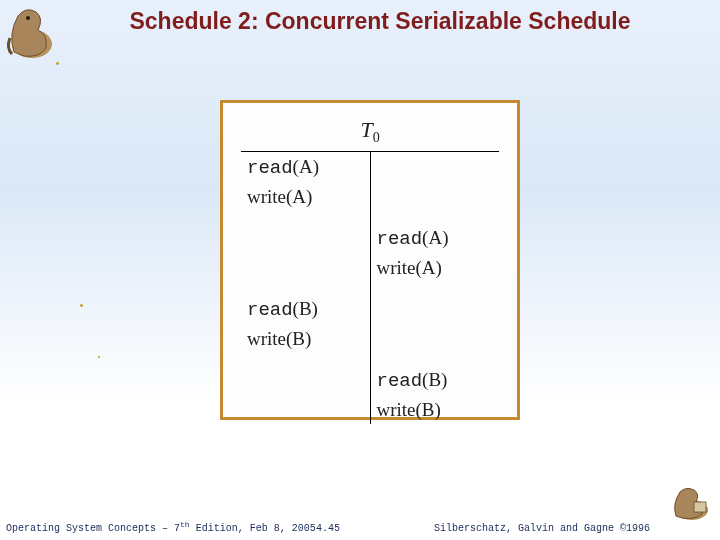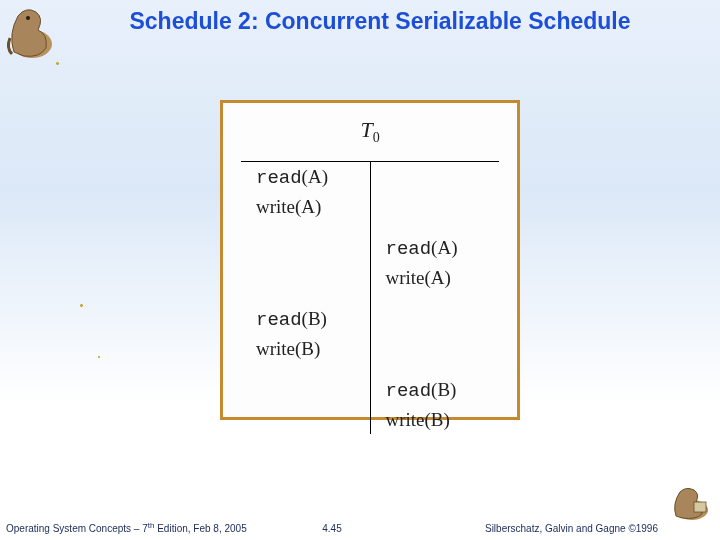--- a/index.html
+++ b/index.html
@@ -19,21 +19,21 @@
     bottom: 18px; right: 8px;
     width: 44px; height: 40px;
     overflow: hidden;
   }
   .slide-title {
     position: absolute;
     top: 8px; left: 0; right: 0;
     text-align: center;
     font-weight: bold;
     font-size: 23px;
-    color: #1d4ed8;
+    color: #7f1d1d;
     padding-left: 40px;
   }
   .bullet {
     position: absolute;
     width: 6px; height: 6px;
     background: #e6b800;
     border-radius: 50%;
     border: 1px solid #b38f00;
   }
   .b1 { top: 62px; left: 56px; width: 3px; height: 3px; }
@@ -49,43 +49,44 @@
   }
   .sched {
     width: 100%;
     font-family: Georgia, 'Times New Roman', serif;
     font-size: 20px;
     color: #222;
   }
   .sched .hdr {
     display: flex;
     border-bottom: 1.5px solid #000;
-    padding-bottom: 15px;
+    padding-bottom: 5px;
   }
   .sched .hdr > div {
     flex: 1;
     text-align: center;
     font-style: italic;
     font-size: 22px;
   }
   .sched .hdr .sub { font-size: 14px; font-style: normal; vertical-align: sub; }
   .sched .rows { position: relative; }
   .sched .row { display: flex; line-height: 28px; }
-  .sched .row > div { flex: 1; padding-left: 6px; margin-left: 9px; }
+  .sched .row > div { flex: 1; padding-left: 6px; }
   .sched .row > div:first-child { border-right: 1.5px solid #000; }
   .mono { font-family: 'Courier New', monospace; font-size: 19px; }
   .serif { font-family: Georgia, 'Times New Roman', serif; font-size: 19px; }
   .footer {
     position: absolute;
-    bottom: 6px; left: 6px; right: 8px;
+    bottom: 6px; left: 6px; right: 16px;
     display: flex;
     justify-content: space-between;
     align-items: flex-end;
     font-size: 10px;
     color: #1a2a5a;
+    font-family: Liberation Mono, monospace;
   }
   .footer .left { flex: 1; }
   .footer .left .sup { font-size: 8px; vertical-align: super; }
   .footer .center { flex: 0 0 auto; text-align: center; }
   .footer .right { flex: 1; text-align: right; padding-right: 54px; }
 </style>
 </head>
 <body>
 
 <div class="logo-tl">

